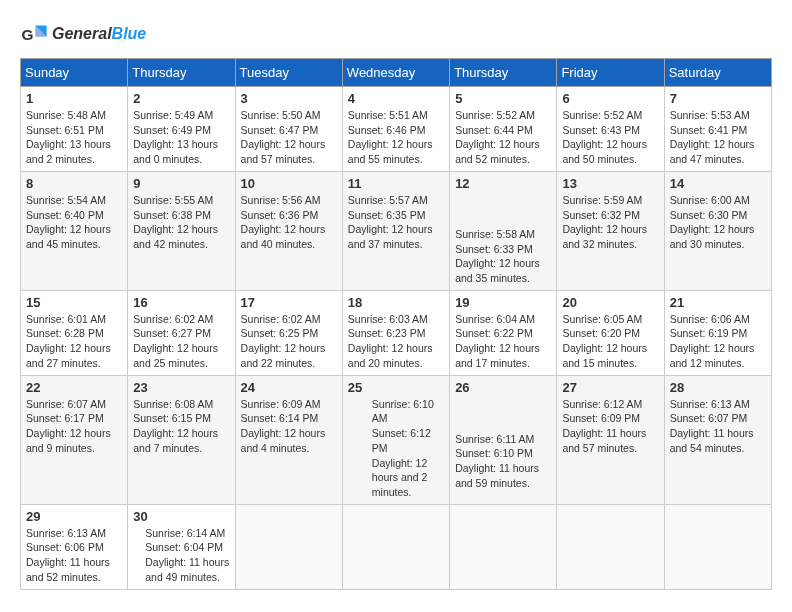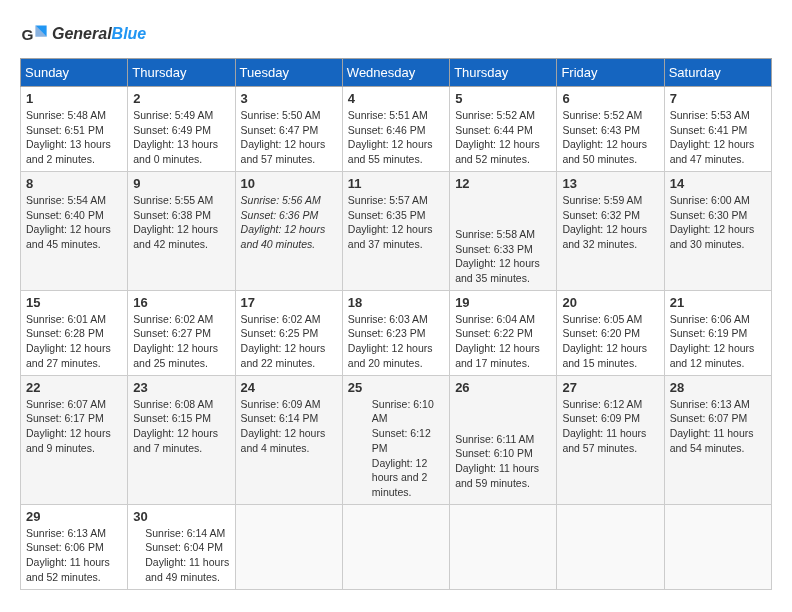--- a/index.html
+++ b/index.html
@@ -163,21 +163,21 @@
 Daylight: 12 hours and 45 minutes.</div>
         </td>
         <td>
           <div class="day-num">9</div>
           <div class="day-info" style="white-space: pre-line;">Sunrise: 5:55 AM
 Sunset: 6:38 PM
 Daylight: 12 hours and 42 minutes.</div>
         </td>
         <td>
           <div class="day-num">10</div>
-          <div class="day-info" style="white-space: pre-line; font-style: italic;">Sunrise: 5:56 AM
+          <div class="day-info" style="white-space: pre-line;">Sunrise: 5:56 AM
 Sunset: 6:36 PM
 Daylight: 12 hours and 40 minutes.</div>
         </td>
         <td>
           <div class="day-num">11</div>
           <div class="day-info" style="white-space: pre-line;">Sunrise: 5:57 AM
 Sunset: 6:35 PM
 Daylight: 12 hours and 37 minutes.</div>
         </td>
         <td>

